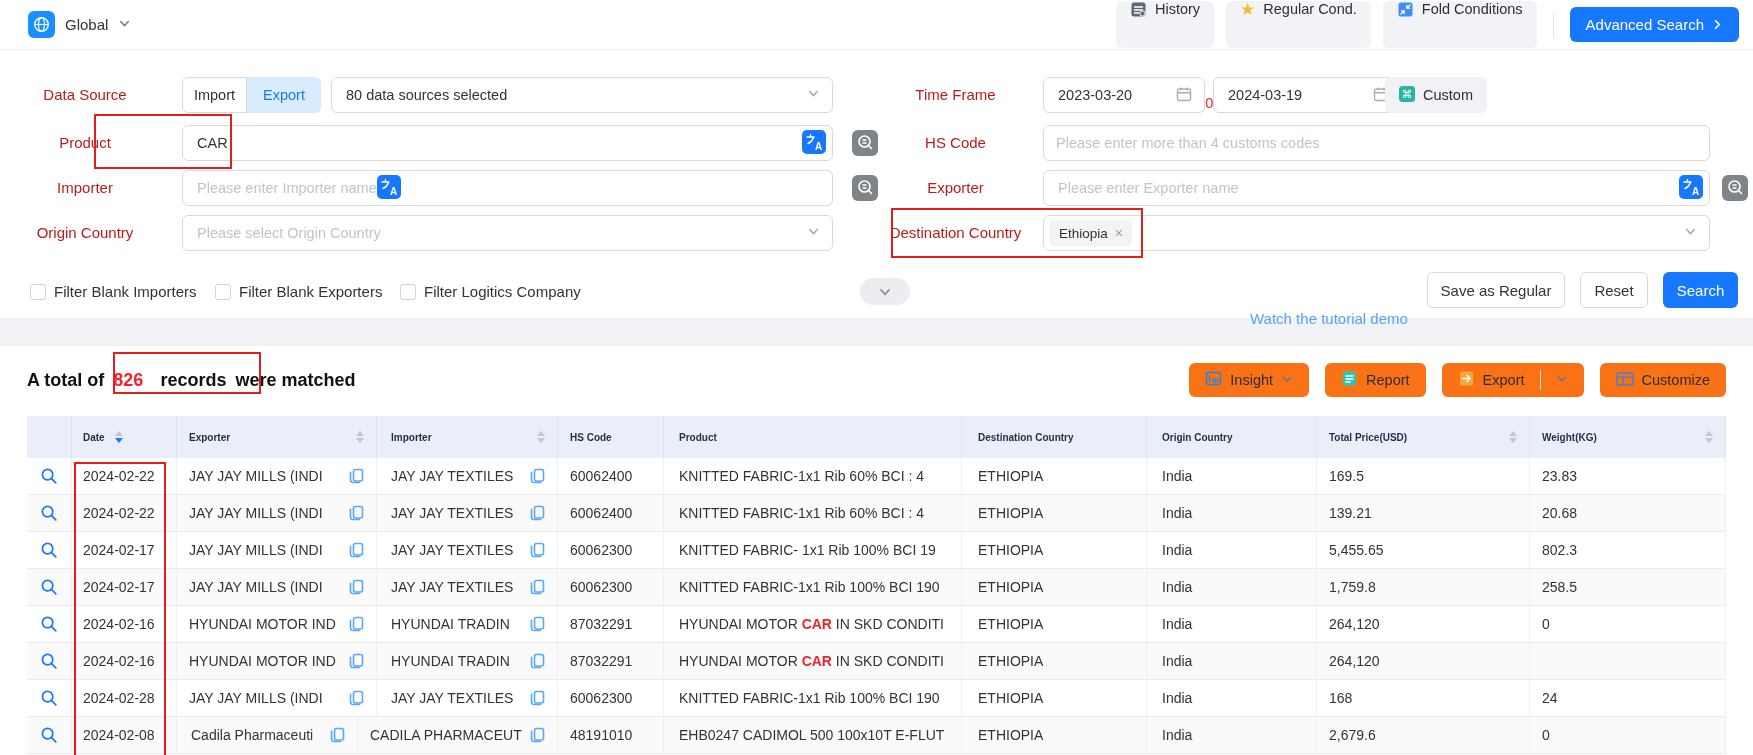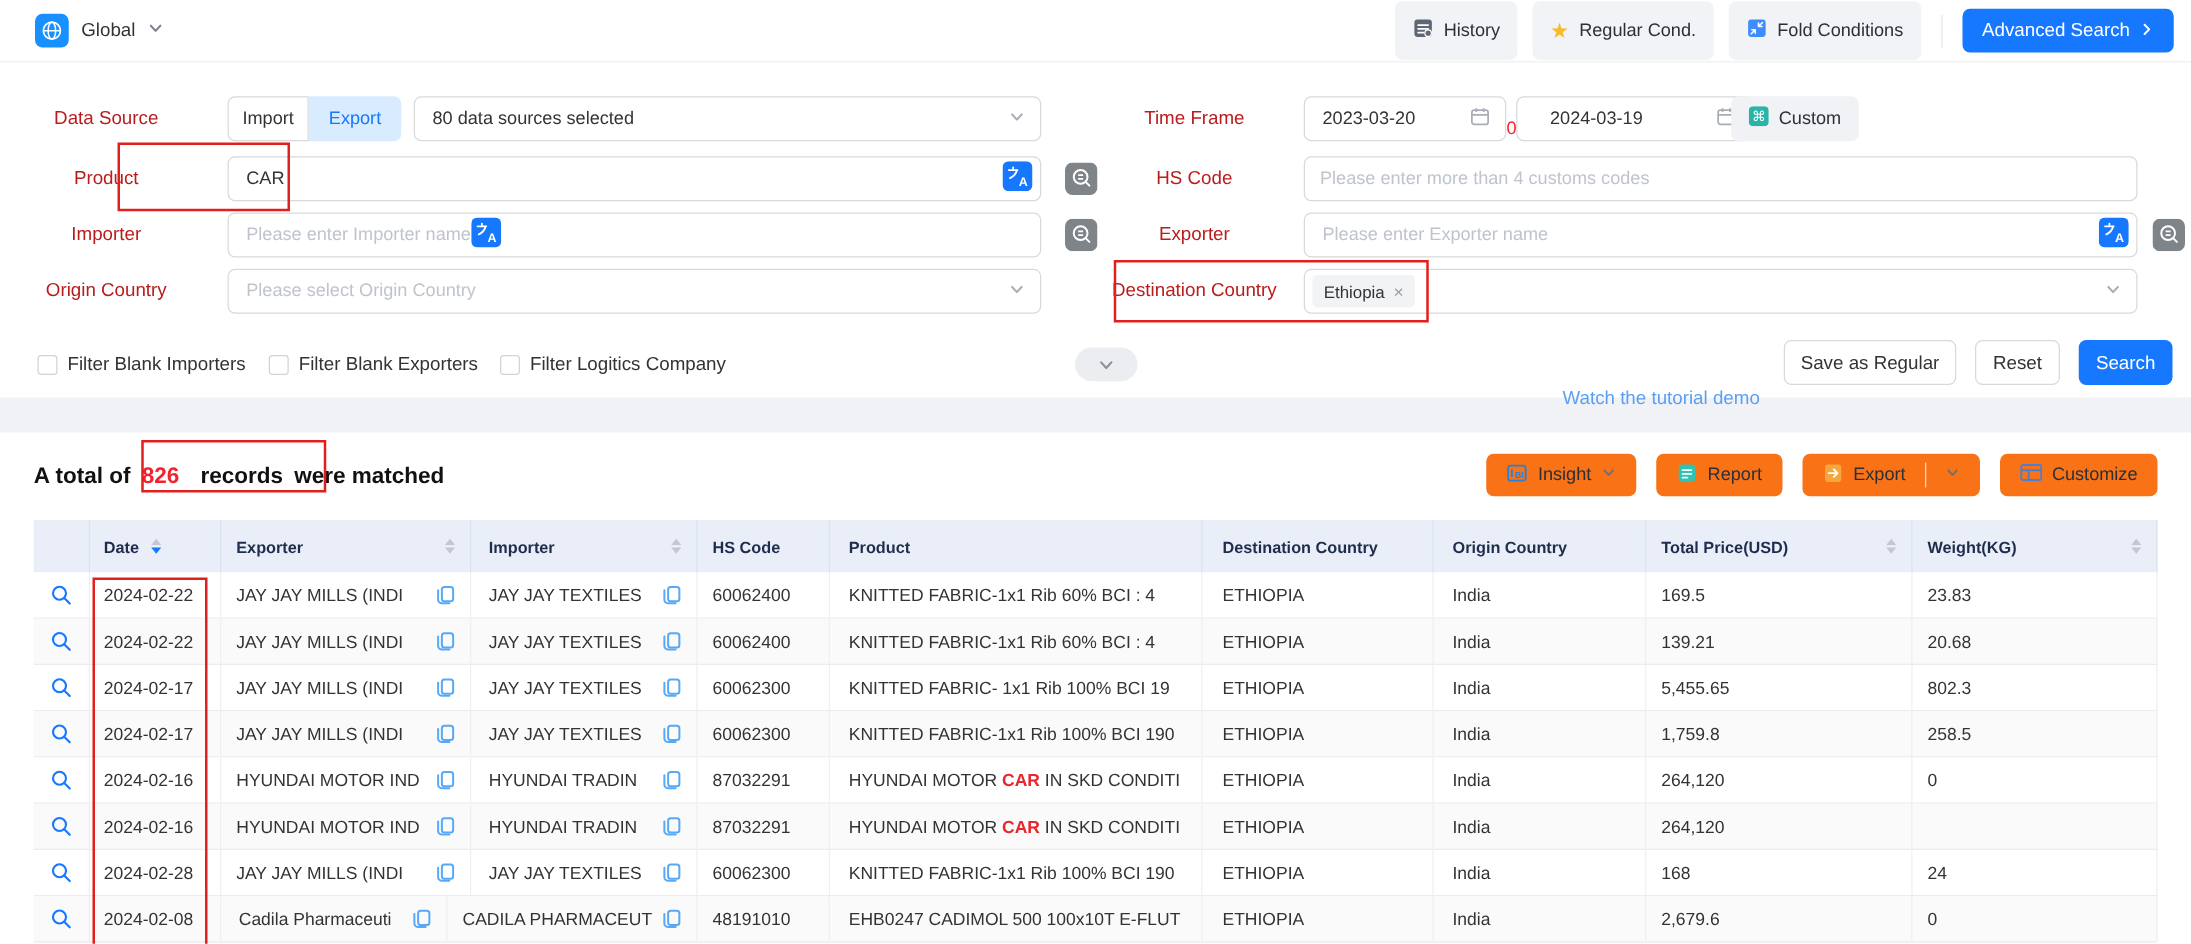--- a/index.html
+++ b/index.html
@@ -5,21 +5,21 @@
   * { margin:0; padding:0; box-sizing:border-box; }
   html,body { width:1753px; height:755px; }
   body { font-family:"Liberation Sans","DejaVu Sans",sans-serif; background:#f0f2f5; position:relative; overflow:hidden; color:#333; }
 
   
   .topbar { height:50px; background:#fff; border-bottom:1px solid #ebedf0; display:flex; align-items:center; justify-content:space-between; padding:0 14px 0 28px; }
   .tb-left { display:flex; align-items:center; gap:10px; }
   .logo { width:27px; height:27px; border-radius:6px; background:#1890ff; display:flex; align-items:center; justify-content:center; }
   .region-label { font-size:15px; color:#333; }
   .tb-right { display:flex; align-items:center; gap:12px; }
-  .tb-btn { height:47px; background:#f1f3f6; border:none; border-radius:6px; display:flex; align-items:center; gap:8px; padding:0 14px; font-size:14.5px; color:#2b2f36; cursor:pointer; }
+  .tb-btn { height:47px; background:#f1f3f6; border:none; border-radius:6px; display:flex; align-items:flex-start; gap:8px; padding:0 14px; font-size:14.5px; color:#2b2f36; cursor:pointer; }
   .tb-divider { width:1px; height:26px; background:#e4e6ea; margin:0 4px; }
   .adv-btn { height:35px; background:#1677ff; color:#fff; border:none; border-radius:6px; display:flex; align-items:center; gap:8px; padding:0 16px; font-size:15px; cursor:pointer; }
 
   
   .form-panel { position:relative; height:268px; background:#fff; }
   .abs { position:absolute; }
   .flabel { font-size:15px; color:#b91c1c; text-align:center; line-height:36px; height:36px; }
   .input, .select { height:36px; border:1px solid #d9d9d9; border-radius:6px; background:#fff; display:flex; align-items:center; padding:0 12px; font-size:14.5px; color:#333; }
   .pad-for-icon { padding:0 6px 0 14px; }
   .placeholder { color:#bfc4cc; }
@@ -44,21 +44,21 @@
   .total { font-size:18px; font-weight:700; color:#111; display:flex; align-items:baseline; }
   .total .count { color:#f5222d; margin:0 17px 0 9px; }
   .total .suf { margin-left:9px; }
   .res-actions { display:flex; align-items:center; gap:16px; }
   .res-btn { height:34px; background:#f97316; border:none; border-radius:6px; display:flex; align-items:center; gap:8px; padding:0 16px; font-size:14.5px; color:#2b2f36; cursor:pointer; }
   .export-divider { width:1px; height:20px; background:#d9dce1; margin:0 7px; }
 
   
   .table { margin-top:16px; width:1699px; font-size:14px; }
   .thead { display:flex; height:42px; background:#e9eef8; }
-  .th { display:flex; align-items:center; font-weight:700; color:#1f2d4d; font-size:13px; border-right:1px solid #dbe2f1; padding:0 12px; }
+  .th { display:flex; align-items:center; font-weight:700; color:#1f2d4d; font-size:10px; border-right:1px solid #dbe2f1; padding:0 12px; }
   .th.spread { justify-content:space-between; }
   .tr { display:flex; height:37px; border-bottom:1px solid #ececec; background:#fff; }
   .tr.alt { background:#fafafa; }
   .td { display:flex; align-items:center; border-right:1px solid #f0f0f0; padding:0 12px; color:#333; overflow:hidden; white-space:nowrap; }
   .c0 { width:45px; justify-content:center; padding:0; }
   .c1 { width:105px; padding-left:11px; }
   .c2 { width:200px; }
   .c3 { width:181px; padding-left:14px; }
   .c4 { width:106px; }
   .c5 { width:298px; padding-left:15px; }
@@ -141,21 +141,21 @@
         </svg></span>
   </div>
   <div class="abs flabel" style="left:880px; top:27px; width:151px;">Time Frame</div>
   <div class="abs input" style="left:1043px; top:27px; width:162px; justify-content:space-between; padding-left:14px;">
     <span>2023-03-20</span>
     <span><svg width="16" height="16" viewBox="0 0 16 16">
           <rect x="1.5" y="3" width="13" height="11.5" rx="2" fill="none" stroke="#a9adb5" stroke-width="1.4"></rect>
           <path d="M1.5 6.8h13M5 1.5v3M11 1.5v3" stroke="#a9adb5" stroke-width="1.4"></path>
         </svg></span>
   </div>
-  <div class="abs input" style="left:1213px; top:27px; width:189px; justify-content:space-between; padding-left:26px;">
+  <div class="abs input" style="left:1213px; top:27px; width:189px; justify-content:space-between; padding-left:14px;">
     <span>2024-03-19</span>
     <span><svg width="16" height="16" viewBox="0 0 16 16">
           <rect x="1.5" y="3" width="13" height="11.5" rx="2" fill="none" stroke="#a9adb5" stroke-width="1.4"></rect>
           <path d="M1.5 6.8h13M5 1.5v3M11 1.5v3" stroke="#a9adb5" stroke-width="1.4"></path>
         </svg></span>
   </div>
   <div class="abs custom-btn" style="left:1385px; top:27px;">
     <span><svg width="16" height="16" viewBox="0 0 16 16">
           <rect width="16" height="16" rx="3.5" fill="#2cb3a7"></rect>
           <text x="8" y="12" font-size="11" fill="#fff" text-anchor="middle">⌘</text>

